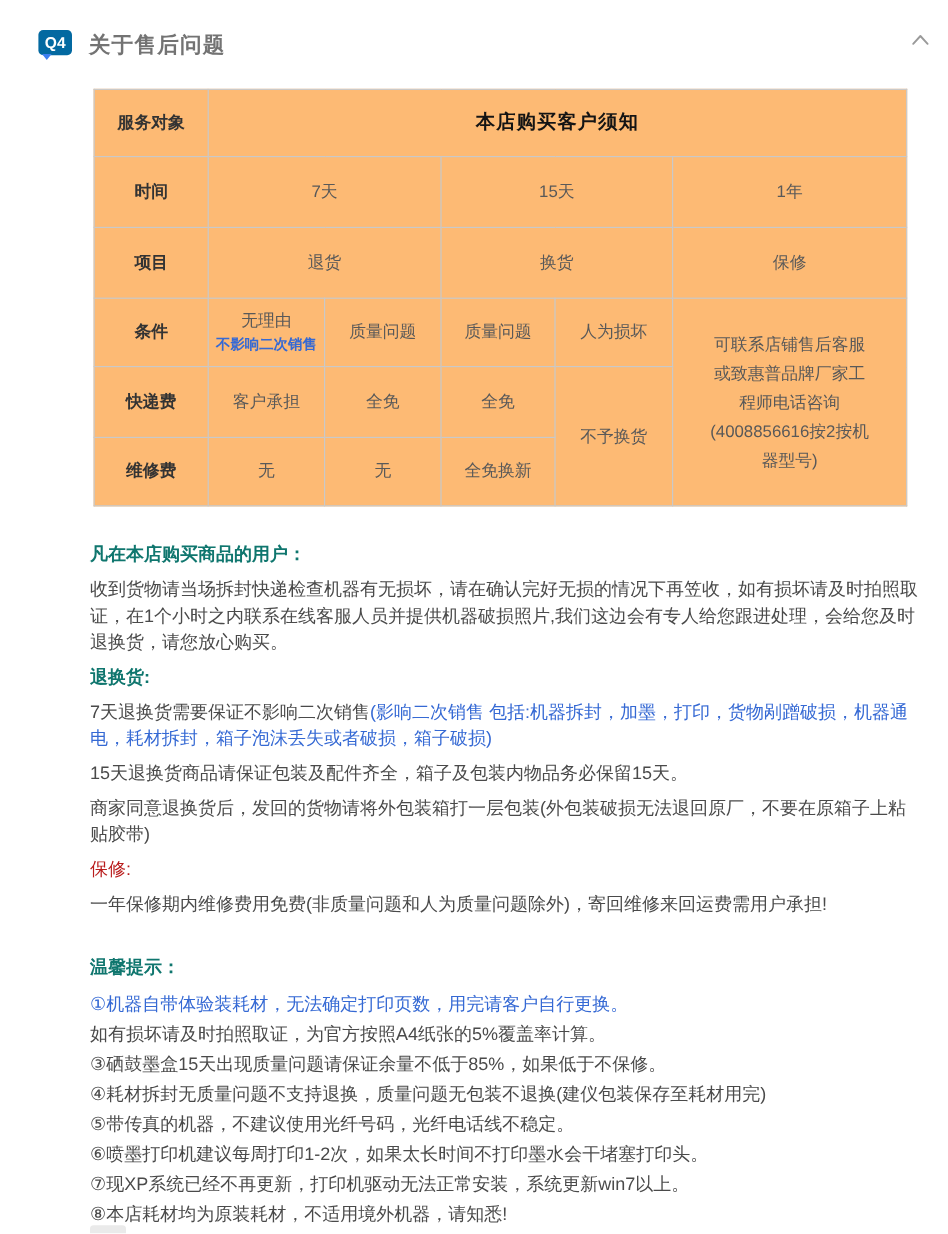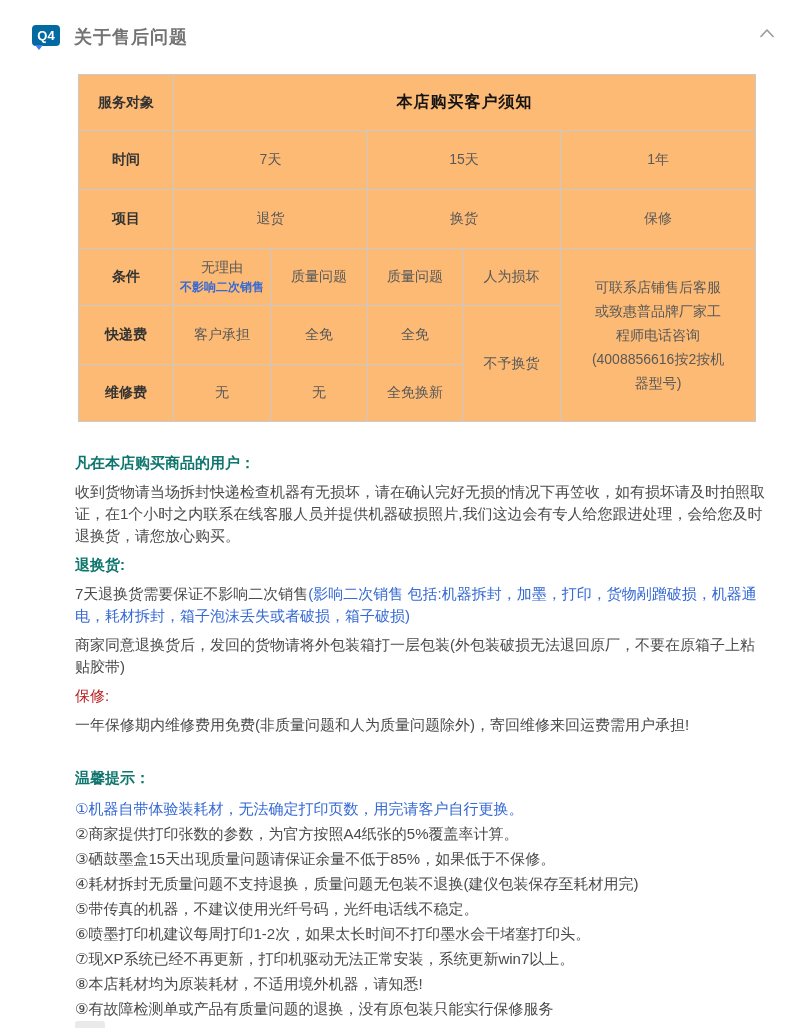--- a/index.html
+++ b/index.html
@@ -105,30 +105,31 @@
   </tr>
 </tbody>
   </table>
 
 <div class="content">
   <p class="sec-head">凡在本店购买商品的用户：</p>
   <p>收到货物请当场拆封快递检查机器有无损坏，请在确认完好无损的情况下再笠收，如有损坏请及时拍照取证，在1个小时之内联系在线客服人员并提供机器破损照片,我们这边会有专人给您跟进处理，会给您及时退换货，请您放心购买。</p>
 
   <p class="sec-head">退换货:</p>
   <p><span>7天退换货需要保证不影响二次销售</span><span class="blue-text">(影响二次销售 包括:机器拆封，加墨，打印，货物剐蹭破损，机器通电，耗材拆封，箱子泡沫丢失或者破损，箱子破损)</span></p>
+  <p>15天退换货商品请保证包装及配件齐全，箱子及包装内物品务必保留15天。</p>
   <p>商家同意退换货后，发回的货物请将外包装箱打一层包装(外包装破损无法退回原厂，不要在原箱子上粘贴胶带)</p>
 
   <p class="sec-head-plain">保修:</p>
   <p>一年保修期内维修费用免费(非质量问题和人为质量问题除外)，寄回维修来回运费需用户承担!</p>
 
   <div class="tips-gap"></div>
   <p class="sec-head">温馨提示：</p>
   <ul class="tips-list">
     <li class="tip-blue">①机器自带体验装耗材，无法确定打印页数，用完请客户自行更换。</li>
-    <li>②商家提供打印张数的参数，为官方按照A4纸张的5%覆盖率计算。</li>
+    <li>如有损坏请及时拍照取证，为官方按照A4纸张的5%覆盖率计算。</li>
     <li>③硒鼓墨盒15天出现质量问题请保证余量不低于85%，如果低于不保修。</li>
     <li>④耗材拆封无质量问题不支持退换，质量问题无包装不退换(建仪包装保存至耗材用完)</li>
     <li>⑤带传真的机器，不建议使用光纤号码，光纤电话线不稳定。</li>
     <li>⑥喷墨打印机建议每周打印1-2次，如果太长时间不打印墨水会干堵塞打印头。</li>
     <li>⑦现XP系统已经不再更新，打印机驱动无法正常安装，系统更新win7以上。</li>
     <li>⑧本店耗材均为原装耗材，不适用境外机器，请知悉!</li>
     <li>⑨有故障检测单或产品有质量问题的退换，没有原包装只能实行保修服务</li>
   </ul>
 </div>
 

